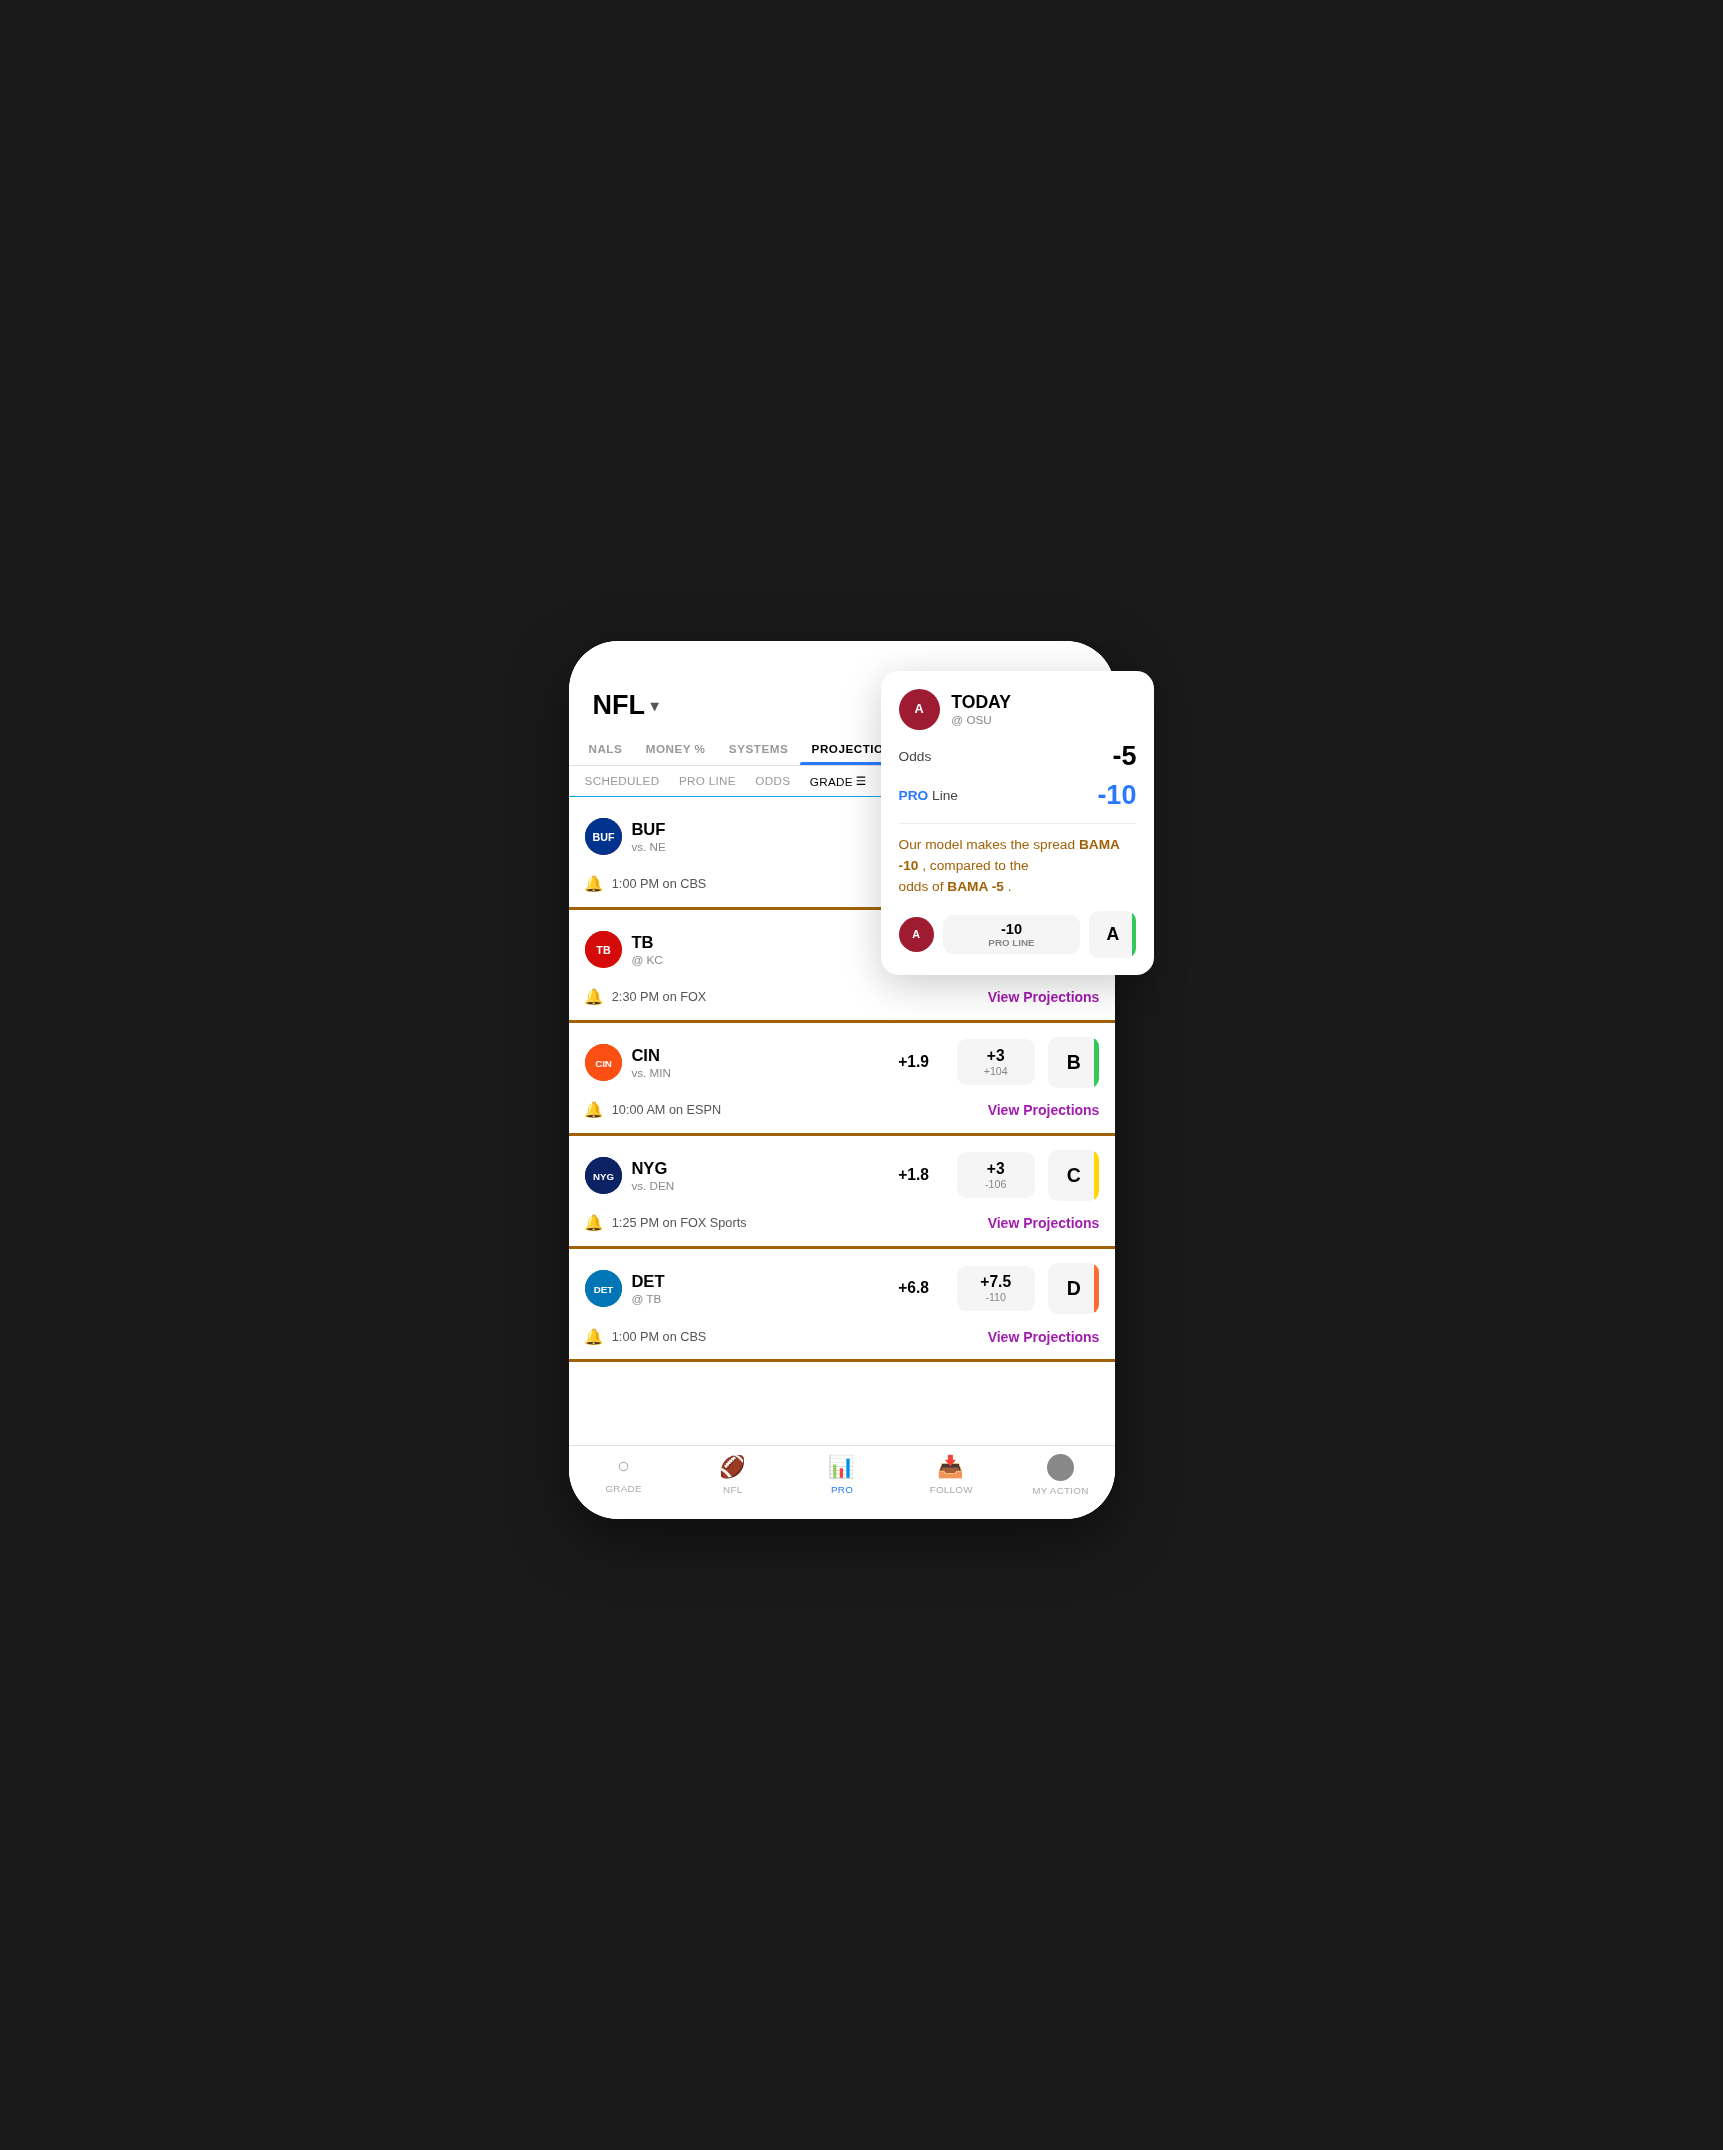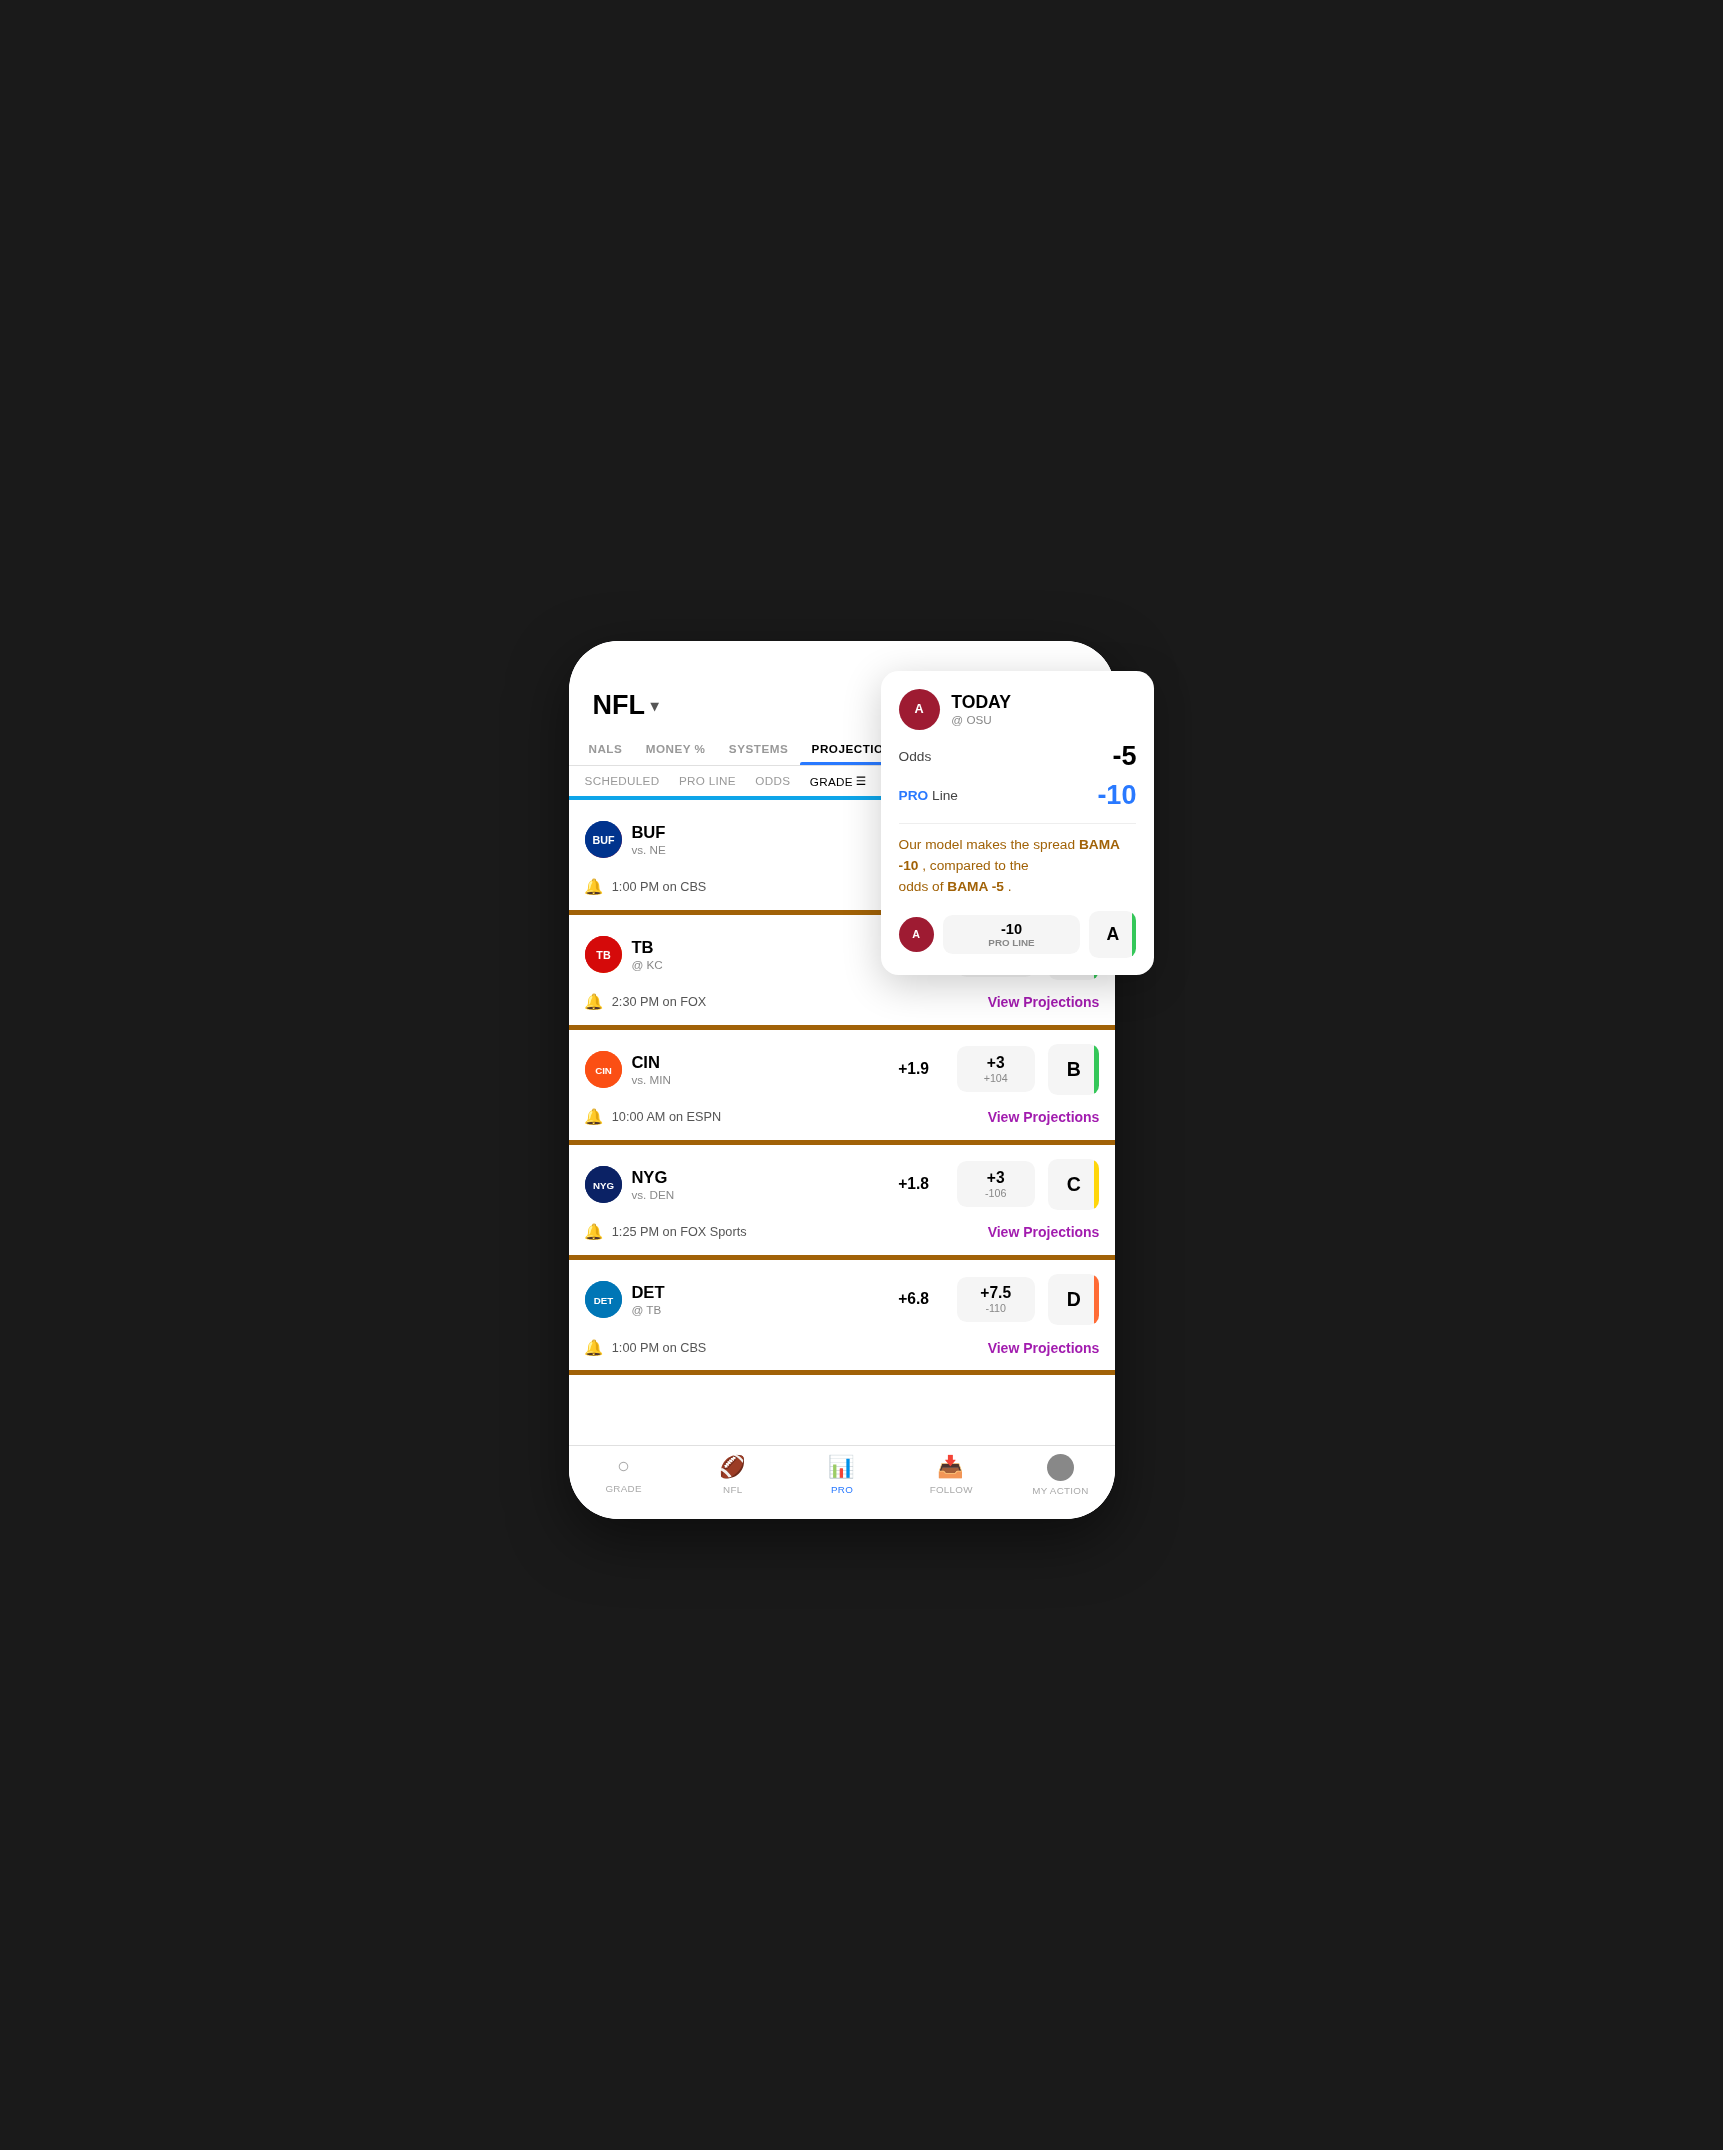--- a/index.html
+++ b/index.html
@@ -98,21 +98,21 @@
       height: 2.9px;
       background: #2979ff;
       border-radius: 2px 2px 0 0;
     }
     
     .sub-nav {
       display: flex;
       background: #fff;
       padding: 7.8px 15.6px;
       gap: 19.5px;
-      border-bottom: 4px solid #0ea5e9;
+      border-bottom: 1px solid #0ea5e9;
     }
     .sub-nav-item {
       font-size: 11.7px;
       font-weight: 500;
       color: #999;
       letter-spacing: 0.3px;
       cursor: pointer;
     }
     .sub-nav-item.active {
       color: #000;
@@ -123,21 +123,21 @@
       align-items: center;
       gap: 2.9px;
     }
     
     .game-list {
       flex: 1;
       overflow-y: auto;
       background: #fff;
     }
     .game-item {
-      border-bottom: 5px solid #a16207;
+      border-bottom: 3px solid #a16207;
       padding: 0 15.6px;
     }
     .game-row {
       display: flex;
       align-items: center;
       padding: 13.7px 0 9.8px;
       gap: 9.8px;
     }
     .team-logo {
       width: 37px;

